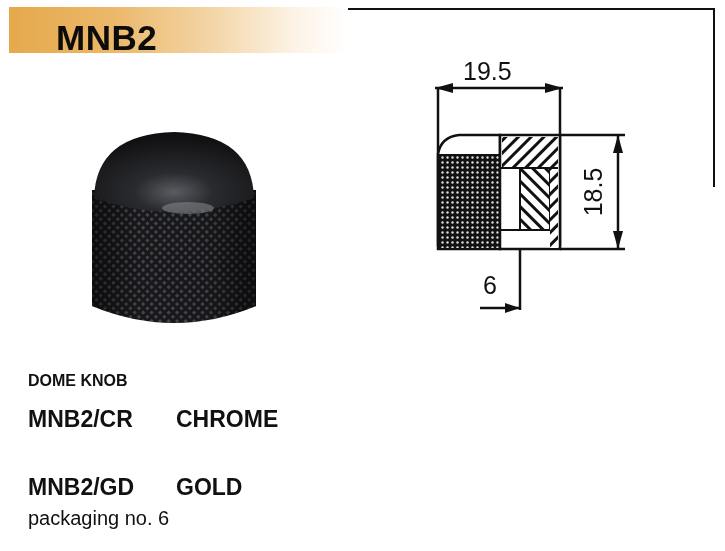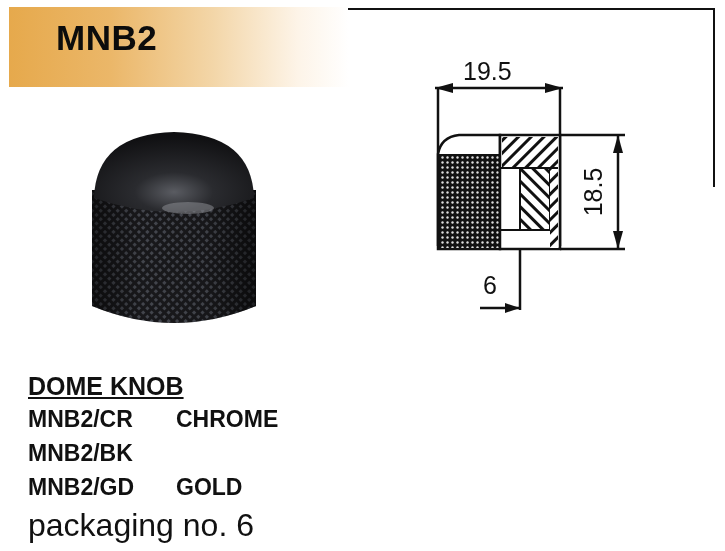--- a/index.html
+++ b/index.html
@@ -1,29 +1,29 @@
 <!DOCTYPE html>
 <html><head>
 <meta charset="utf-8">
 <style>
   html, body { margin:0; padding:0; background:#ffffff; }
   body { width:725px; height:551px; position:relative; overflow:hidden; font-family:"Liberation Sans", sans-serif; color:#111; }
-  .title-bar { position:absolute; left:9px; top:7px; width:340px; height:80px;
+  .title-bar { position:absolute; left:9px; top:7px; width:340px; height:46px;
     background: linear-gradient(to right, #e6a94c 0%, #ebb769 30%, #f3d6a8 60%, #fdf4e8 85%, #ffffff 100%); }
   .title-text { position:absolute; left:47px; top:11px; font-size:35px; font-weight:bold; letter-spacing:0.5px; color:#0c0c0c; }
   .frame-line-top { position:absolute; left:348px; top:8px; width:367px; height:2px; background:#111; }
   .frame-line-right { position:absolute; left:713px; top:8px; width:2px; height:179px; background:#111; }
   .product-photo { position:absolute; left:88px; top:128px; width:172px; height:204px; }
   .diagram { position:absolute; left:425px; top:50px; width:230px; height:270px; }
   .specs { position:absolute; left:28px; top:372px; }
   .spec-row { height:34px; position:relative; font-weight:bold; font-size:23px; white-space:nowrap; }
   .spec-code { position:absolute; left:0; top:0; }
   .spec-color { position:absolute; left:148px; top:0; }
-  .spec-heading { font-weight:bold; font-size:25px; height:34px;text-decoration:underline; }
-  .packaging { font-size:32px; font-weight:normal; position:absolute; left:0; top:135px; white-space:nowrap; }
+  .spec-heading { font-weight:bold; font-size:16px; height:34px; }
+  .packaging { font-size:20px; font-weight:normal; position:absolute; left:0; top:135px; white-space:nowrap; }
 </style>
 </head>
 <body>
 
 <div class="title-bar">
   <span class="title-text">MNB2</span>
 </div>
 
 <div class="frame-line-top"></div>
 <div class="frame-line-right"></div>
@@ -95,20 +95,19 @@
   <text x="58" y="244" font-family="Liberation Sans, sans-serif" font-size="25" fill="#111">6</text>
 </svg>
 
 <div class="specs">
   <div class="spec-heading">DOME KNOB</div>
   <div class="spec-row">
     <span class="spec-code">MNB2/CR</span>
     <span class="spec-color">CHROME</span>
   </div>
   <div class="spec-row">
-    <span class="spec-code">MNB2/BK</span>
   </div>
   <div class="spec-row">
     <span class="spec-code">MNB2/GD</span>
     <span class="spec-color">GOLD</span>
   </div>
   <div class="packaging">packaging no. 6</div>
 </div>
 
 </body></html>

